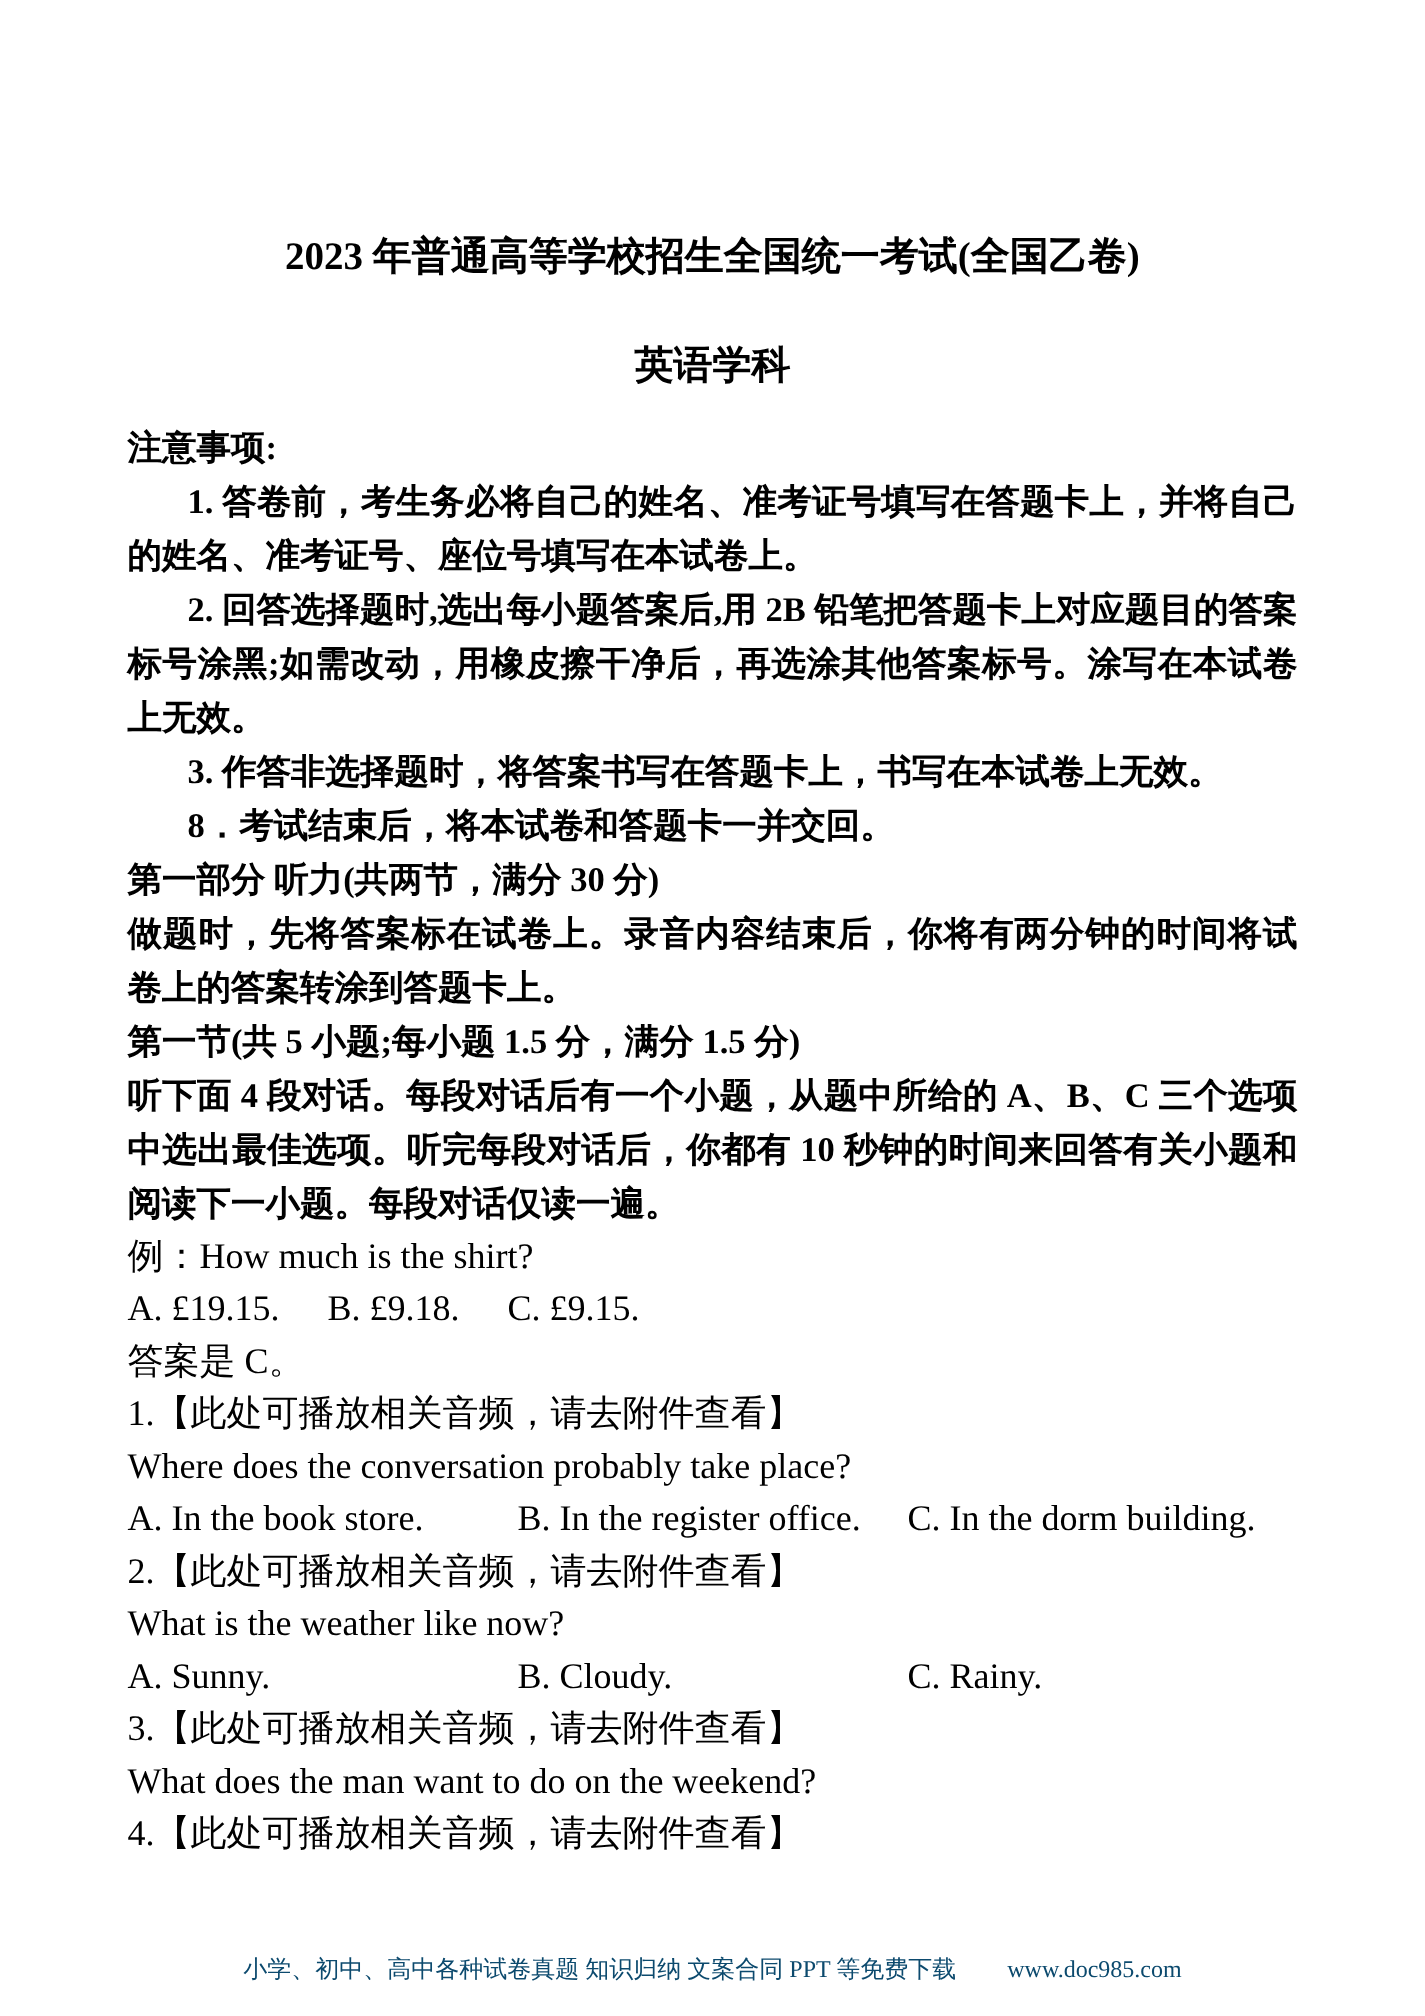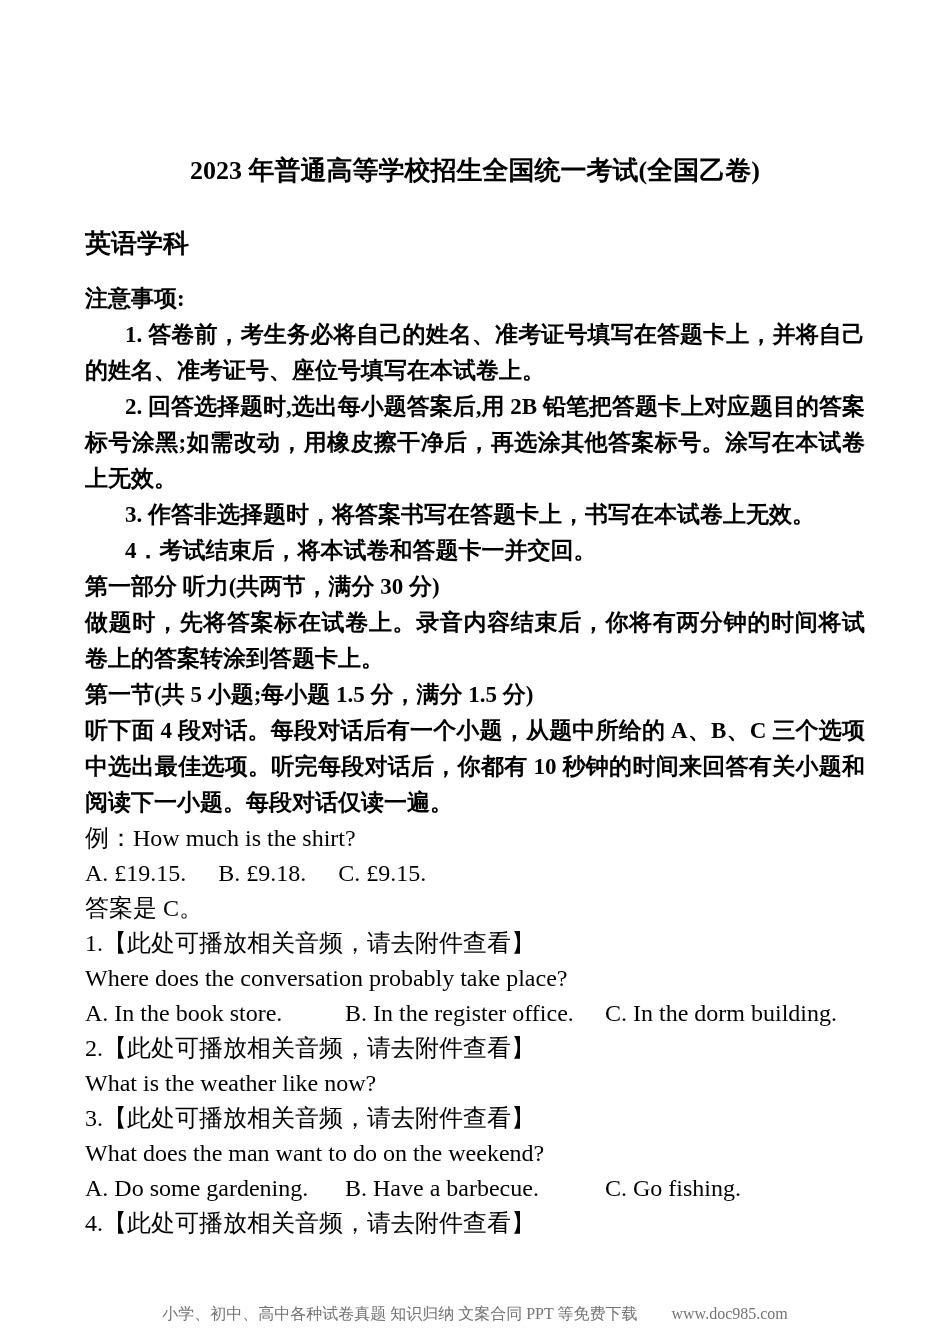--- a/index.html
+++ b/index.html
@@ -20,20 +20,21 @@
     font-size: 26px;
     line-height: 32px;
     font-weight: bold;
     text-align: center;
   }
   .subtitle {
     margin: 42px 0 0 0;
     font-size: 26px;
     line-height: 30px;
     font-weight: bold;
+    text-align: center;
   }
 
   .bold-block {
     margin-top: 22px;
     font-size: 23px;
     font-weight: bold;
     line-height: 36px;
   }
   .bold-block p { margin: 0; text-align: justify; }
   .bold-block p.head { text-align: left; }
@@ -56,39 +57,39 @@
   .q-audio { margin-left: 0; }
 
   .footer {
     position: absolute;
     left: 0;
     right: 0;
     bottom: 20px;
     text-align: center;
     font-size: 16px;
     line-height: 20px;
-    color: #737373;
+    color: #0c4a6e;
   }
   .footer .url { margin-left: 34px; }
 </style>
 </head>
 <body>
 
 <div class="doc">
   <div class="content">
 
     <h1 class="title">2023 年普通高等学校招生全国统一考试(全国乙卷)</h1>
     <h2 class="subtitle">英语学科</h2>
 
     <section class="bold-block">
       <p class="head">注意事项:</p>
       <p class="indent">1. 答卷前，考生务必将自己的姓名、准考证号填写在答题卡上，并将自己的姓名、准考证号、座位号填写在本试卷上。</p>
       <p class="indent">2. 回答选择题时,选出每小题答案后,用 2B 铅笔把答题卡上对应题目的答案标号涂黑;如需改动，用橡皮擦干净后，再选涂其他答案标号。涂写在本试卷上无效。</p>
       <p class="indent">3. 作答非选择题时，将答案书写在答题卡上，书写在本试卷上无效。</p>
-      <p class="indent">4．考试结束后，将本试卷和答题卡一并交回。</p>
+      <p class="indent">8．考试结束后，将本试卷和答题卡一并交回。</p>
       <p class="head">第一部分 听力(共两节，满分 30 分)</p>
       <p>做题时，先将答案标在试卷上。录音内容结束后，你将有两分钟的时间将试卷上的答案转涂到答题卡上。</p>
       <p class="head">第一节(共 5 小题;每小题 1.5 分，满分 1.5 分)</p>
       <p>听下面 4 段对话。每段对话后有一个小题，从题中所给的 A、B、C 三个选项中选出最佳选项。听完每段对话后，你都有 10 秒钟的时间来回答有关小题和阅读下一小题。每段对话仅读一遍。</p>
     </section>
 
     <section class="regular-block">
 
       <p>例：How much is the shirt?</p>
       <p class="inline-options">
@@ -102,30 +103,30 @@
         <div class="opts-row">
           <span class="opt">A. In the book store.</span>
           <span class="opt">B. In the register office.</span>
           <span class="opt">C. In the dorm building.</span>
         </div>
       </div>
 
       <div class="question">
         <p><span>2.</span><span class="q-audio">【此处可播放相关音频，请去附件查看】</span></p>
         <p>What is the weather like now?</p>
+        <div class="opts-row">
+          <span class="opt">A. Sunny.</span>
+          <span class="opt">B. Cloudy.</span>
+          <span class="opt">C. Rainy.</span>
+        </div>
       </div>
 
       <div class="question">
         <p><span>3.</span><span class="q-audio">【此处可播放相关音频，请去附件查看】</span></p>
         <p>What does the man want to do on the weekend?</p>
-        <div class="opts-row">
-          <span class="opt">A. Do some gardening.</span>
-          <span class="opt">B. Have a barbecue.</span>
-          <span class="opt">C. Go fishing.</span>
-        </div>
       </div>
 
       <div class="question">
         <p><span>4.</span><span class="q-audio">【此处可播放相关音频，请去附件查看】</span></p>
       </div>
 
     </section>
   </div>
 
   <div class="footer">

